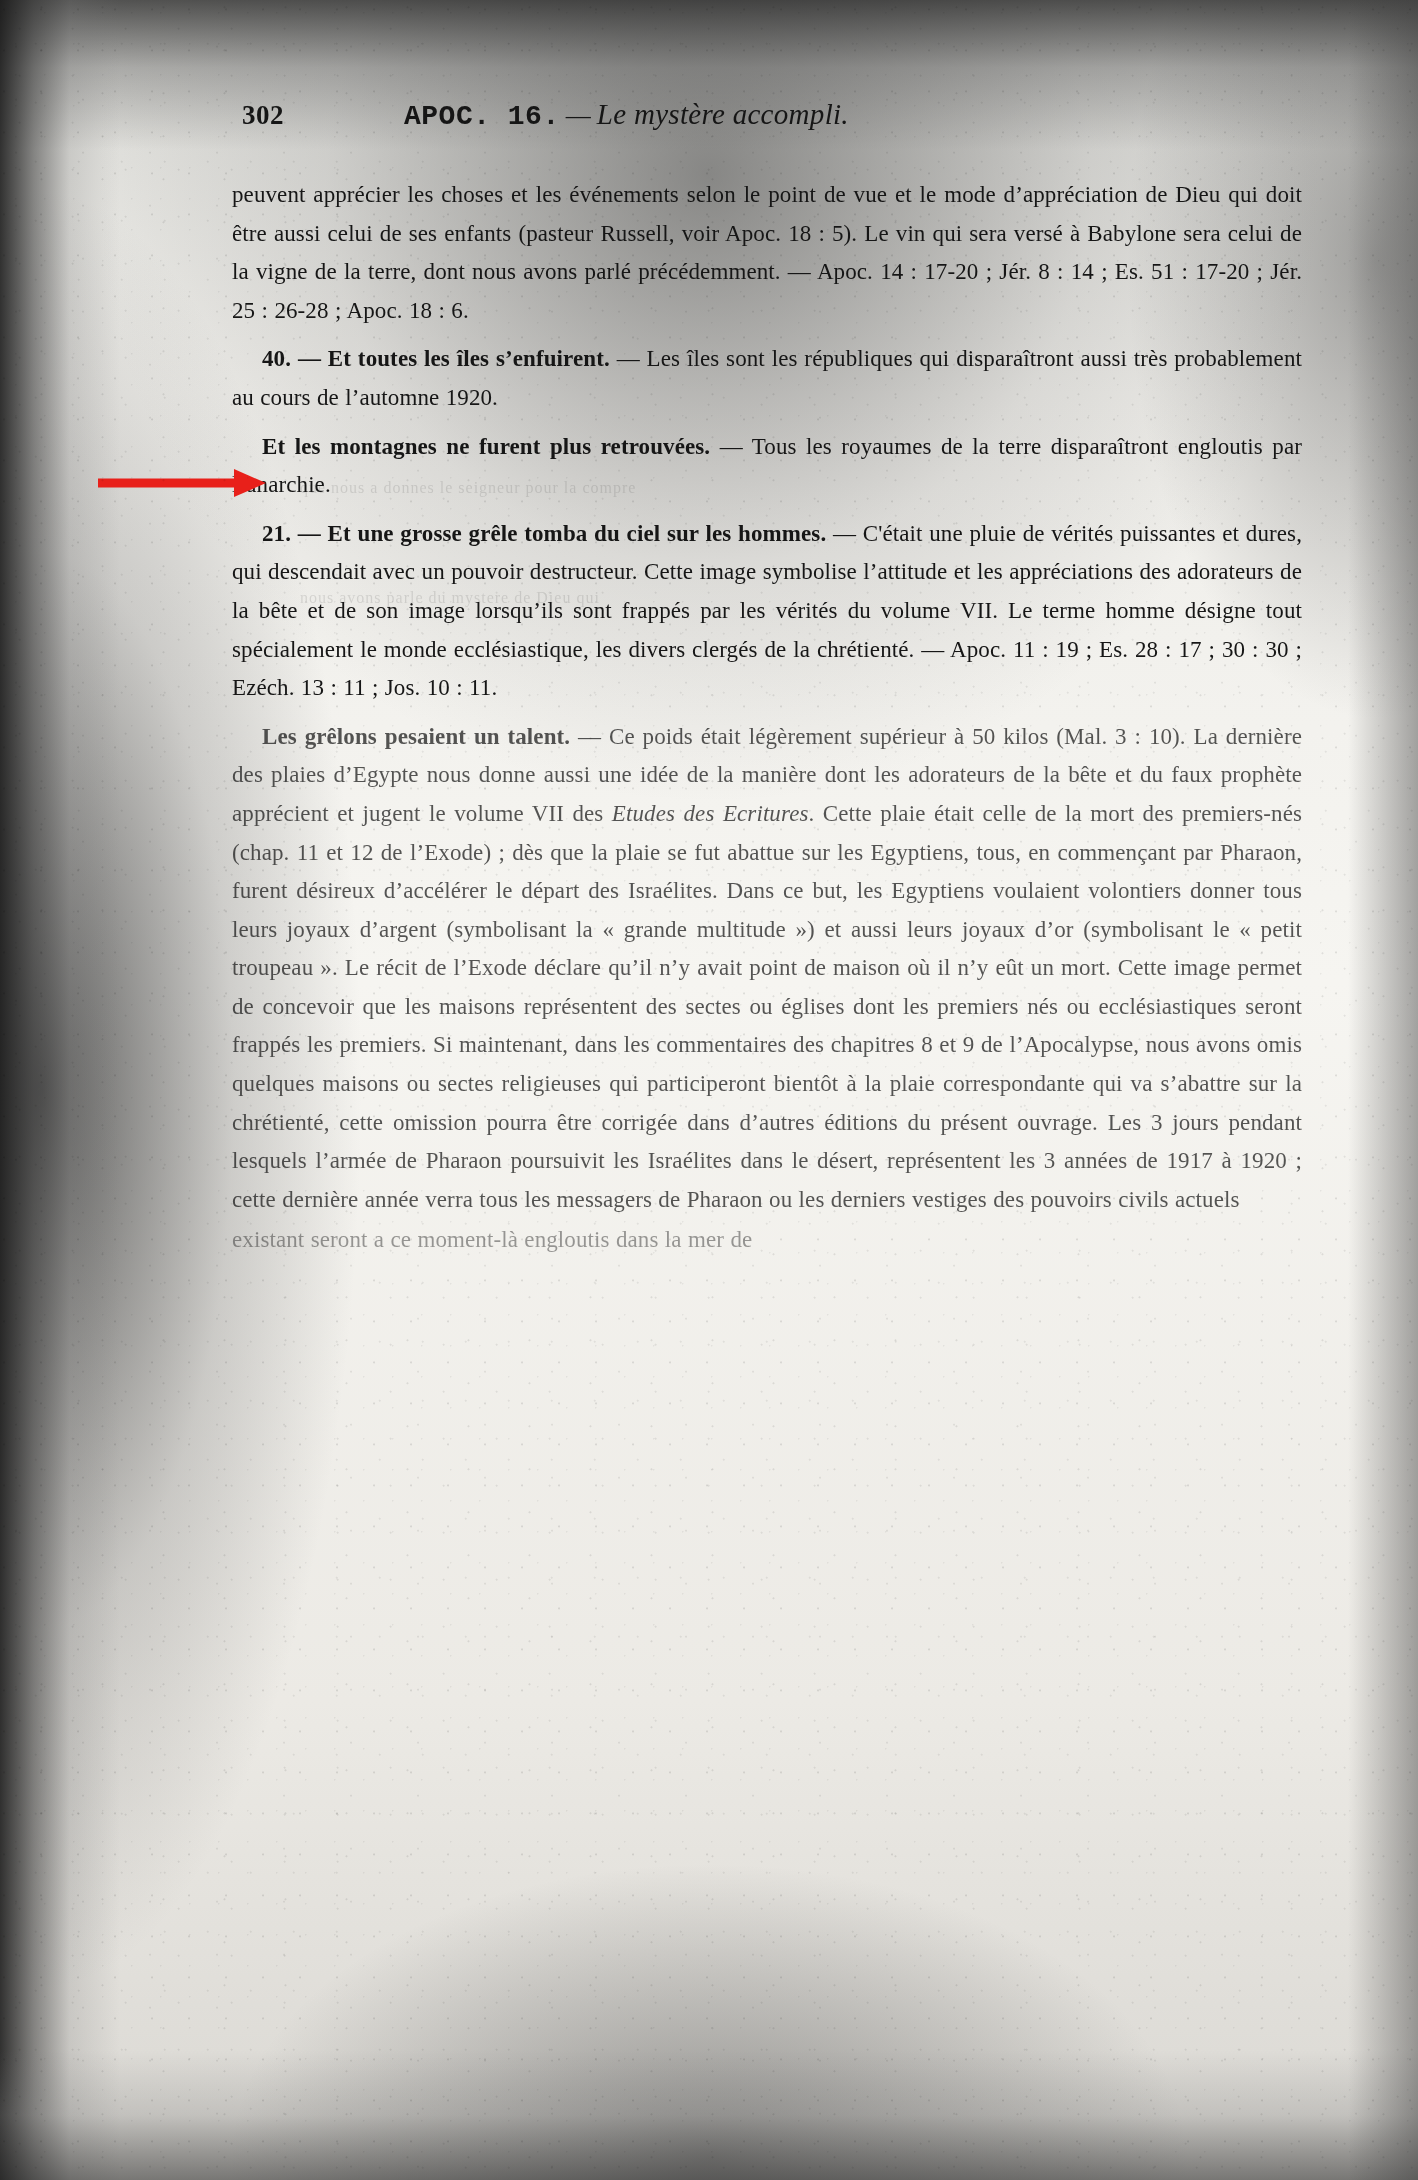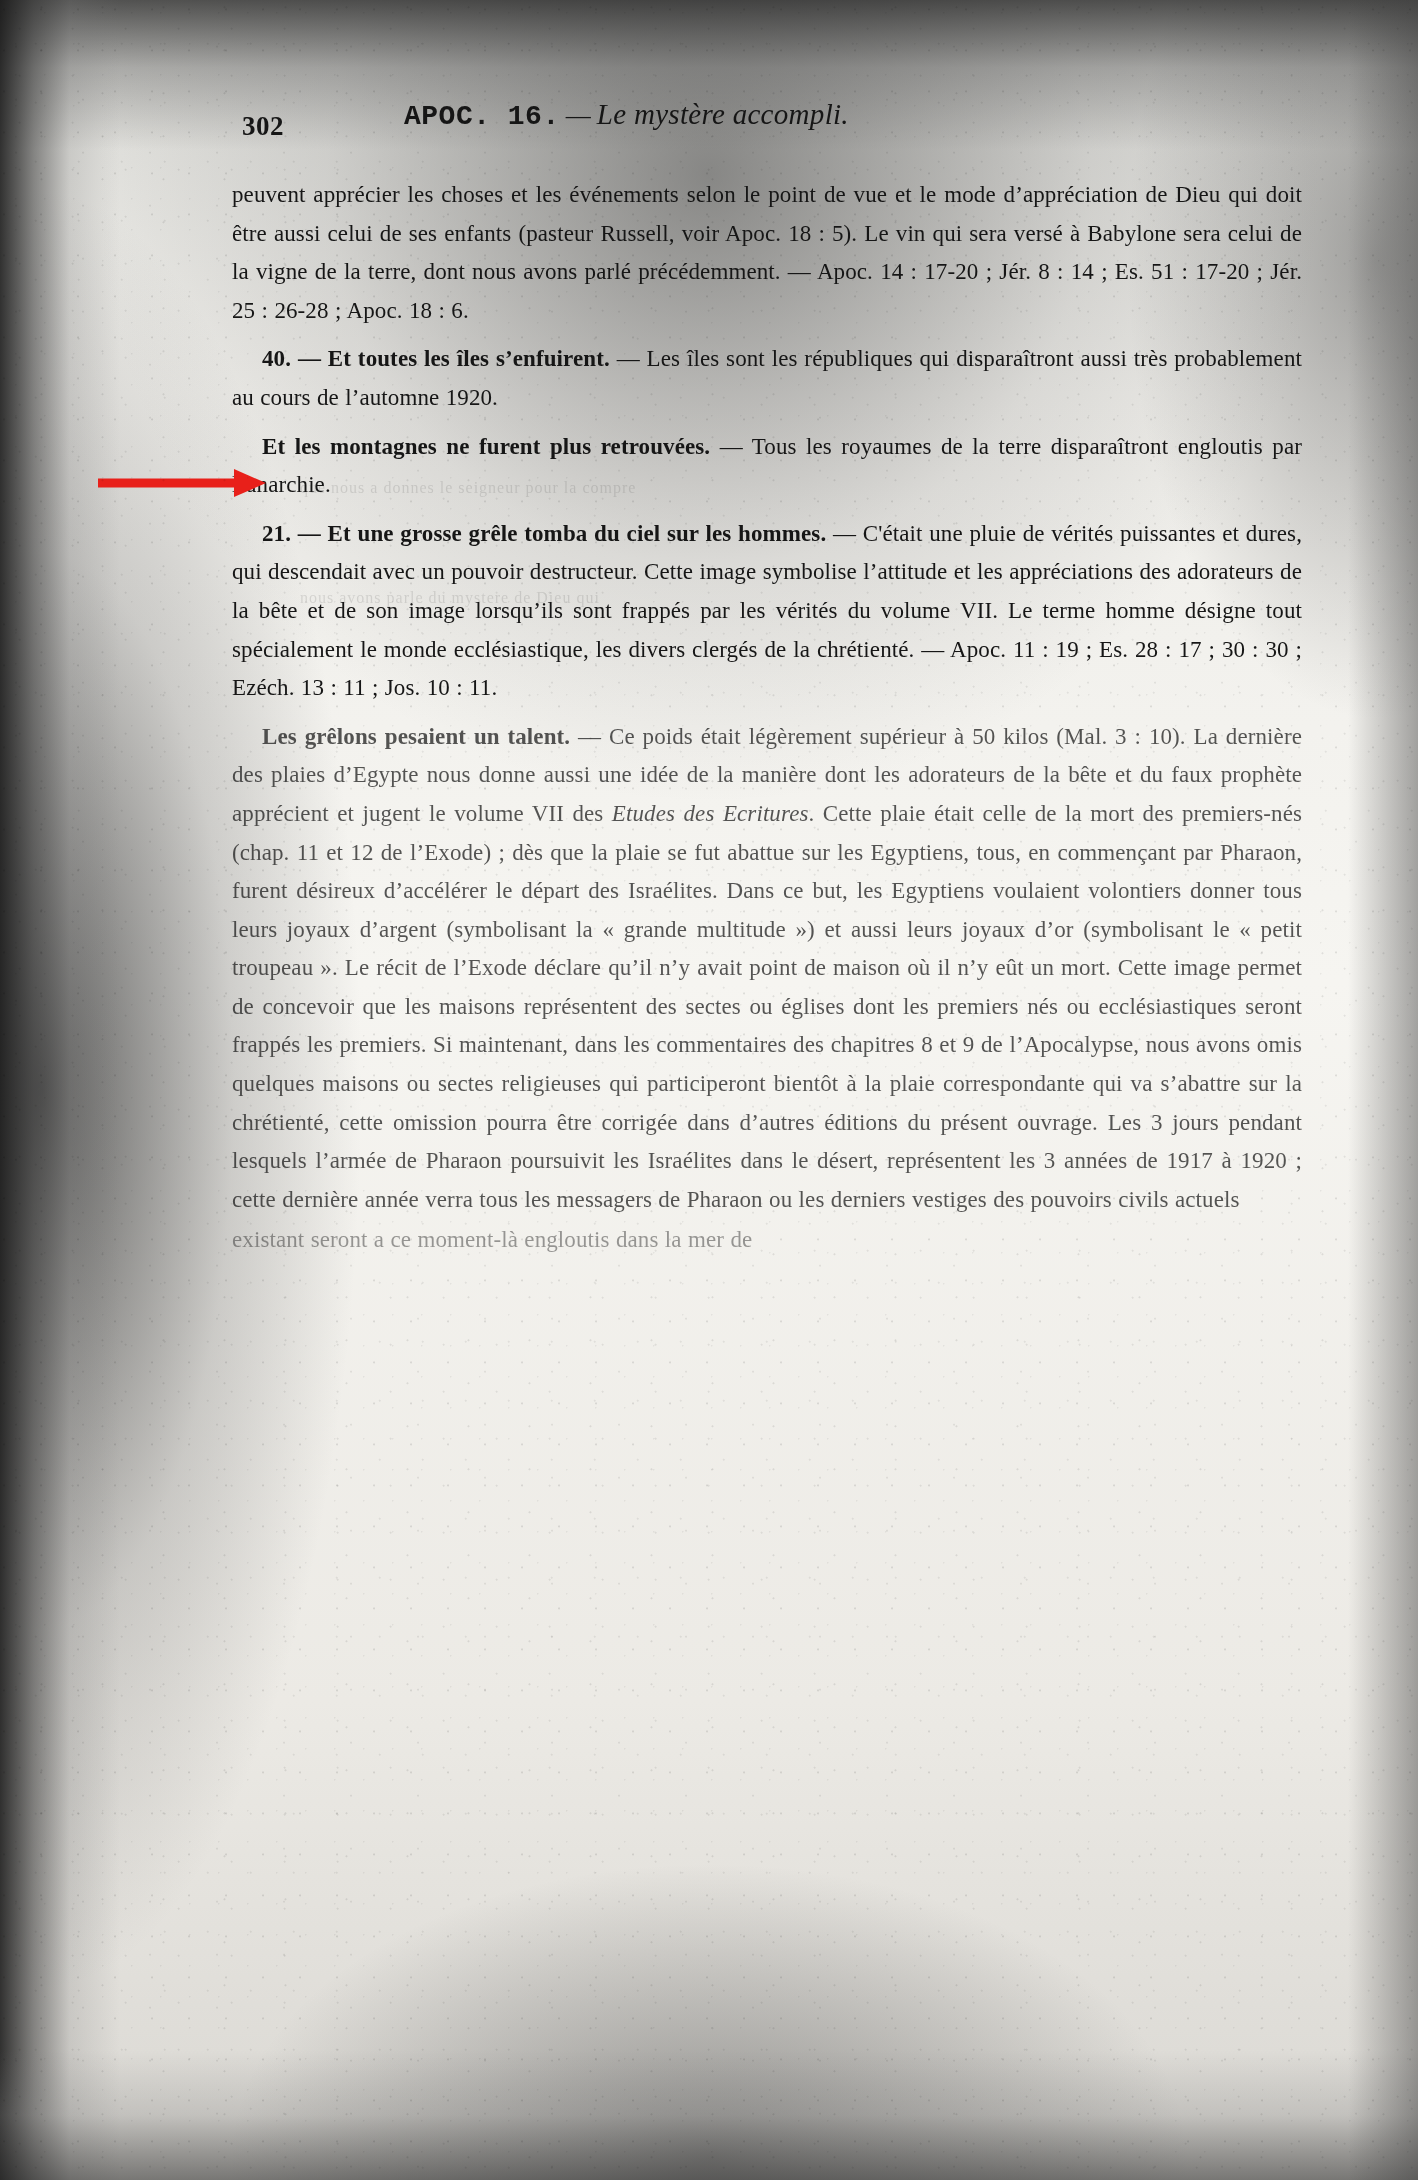--- a/index.html
+++ b/index.html
@@ -82,21 +82,21 @@
   }
 
   .header-line {
     position: relative;
     height: 54px;
     margin-bottom: 26px;
   }
   .folio {
     position: absolute;
     left: 10px;
-    top: 15px;
+    top: 4px;
     font-family: "Liberation Serif", serif;
     font-weight: bold;
     font-size: 27px;
     letter-spacing: 0.5px;
   }
   .running-head {
     position: absolute;
     left: 172px;
     top: 2px;
     white-space: nowrap;

